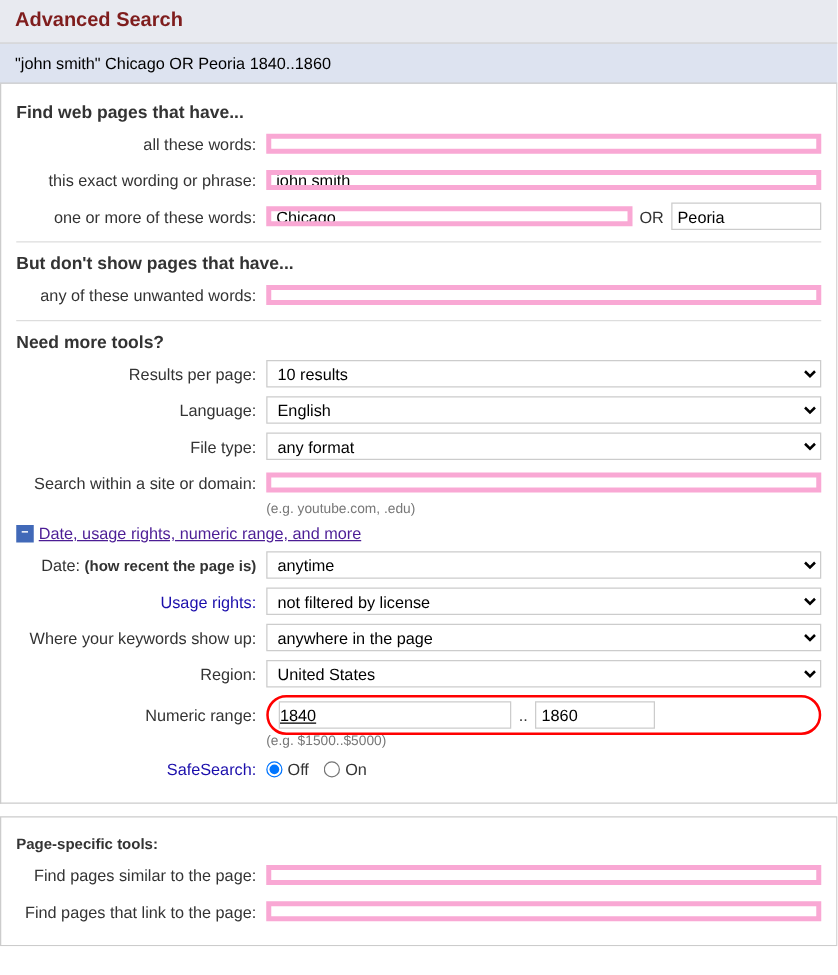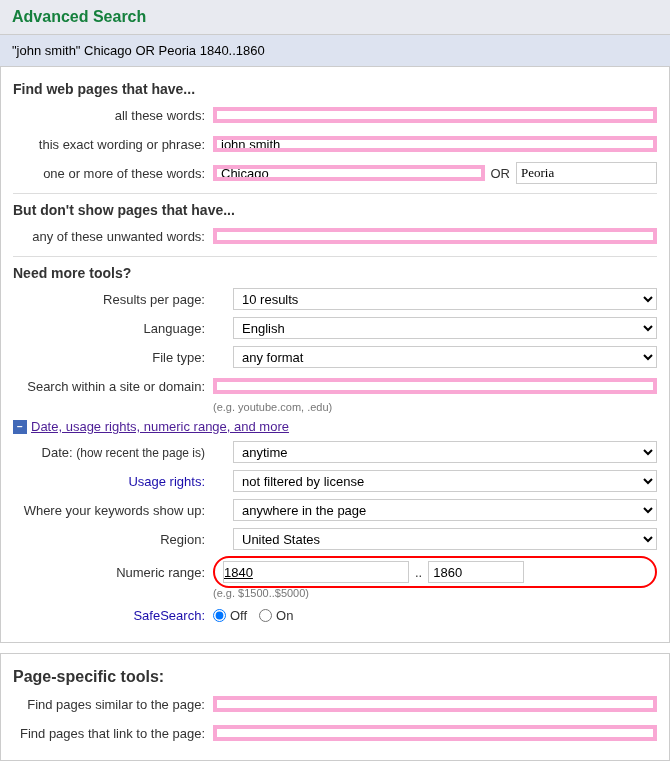--- a/index.html
+++ b/index.html
@@ -17,21 +17,21 @@
 
     
     .title-section {
       background: #e8eaf0;
       padding: 8px 12px;
       border-bottom: 1px solid #ccc;
     }
     .title-section h1 {
       font-size: 16px;
       font-weight: bold;
-      color: #15803d;
+      color: #7f1d1d;
     }
 
     
     .query-bar {
       background: #dde3f0;
       padding: 8px 12px;
       border-bottom: 1px solid #ccc;
       font-size: 13px;
       color: #000;
     }
@@ -75,37 +75,35 @@
       outline: none;
     }
 
     .or-text {
       padding: 0 6px;
       font-size: 13px;
       color: #333;
     }
 
     .form-input-short {
-      width: 141px;
+      width: 120px;
       border: 1px solid #ccc;
       padding: 2px 4px;
       font-size: 13px;
       height: 22px;
-      font-family: Liberation Serif, serif;
     }
 
     
     .form-select {
       flex: 1;
       border: 1px solid #ccc;
       padding: 2px 4px;
       font-size: 13px;
       height: 22px;
       background: #fff;
-      margin-left: 20px;
     }
 
     .divider {
       border: none;
       border-top: 1px solid #ddd;
       margin: 8px 0;
     }
 
     .hint-text {
       font-size: 11px;
@@ -205,21 +203,21 @@
     }
 
     
     .tools-section {
       margin-top: 10px;
       border: 1px solid #ccc;
       padding: 10px 12px;
     }
 
     .tools-section .section-header {
-      font-size: 16px;
+      font-size: 12px;
       font-weight: bold;
     }
   </style>
 </head>
 <body>
 
 <div class="page-wrapper">
 
   <div class="title-section">
     <h1>Advanced Search</h1>
@@ -296,21 +294,21 @@
       <input type="text" class="form-input" value="" style="">
     </div>
     <div class="hint-text">(e.g. youtube.com, .edu)</div>
 
     <div class="toggle-section">
       <span class="toggle-icon">−</span>
       <a class="toggle-link">Date, usage rights, numeric range, and more</a>
     </div>
 
     <div class="form-row">
-      <div class="form-label">Date: <span style="font-weight:normal;font-size:12px;text-align:center;">(how recent the page is)</span></div>
+      <div class="form-label">Date: <span style="font-weight:bold;font-size:12px;text-align:center;">(how recent the page is)</span></div>
       <select class="form-select">
         <option>anytime</option>
         <option>past 24 hours</option>
         <option>past week</option>
         <option>past month</option>
         <option>past year</option>
       </select>
     </div>
 
     <div class="form-row">

